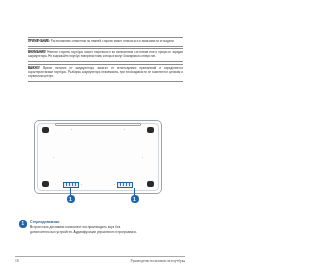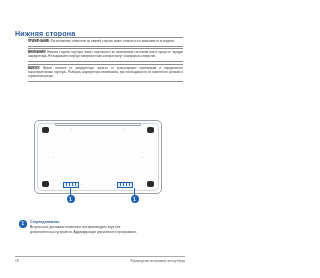--- a/index.html
+++ b/index.html
@@ -234,21 +234,20 @@
     font-family: "Liberation Serif", serif;
     font-size: 3.6px;
     color: #4a4a4a;
   }
 </style>
 </head>
 <body>
 
 <div class="page">
 
-  <h1 class="page-title">Нижняя сторона</h1>
 
   <div class="notices">
 
     <div class="rule"></div>
     <div class="notice">
       <span class="lead">ПРИМЕЧАНИЕ:</span>
       <span>Расположение элементов на нижней стороне может отличаться в зависимости от модели.</span>
     </div>
 
     <div class="rule double"></div>

